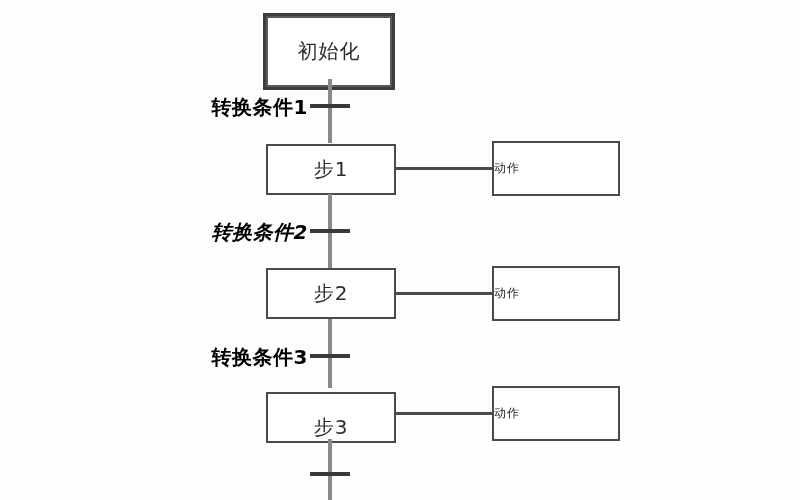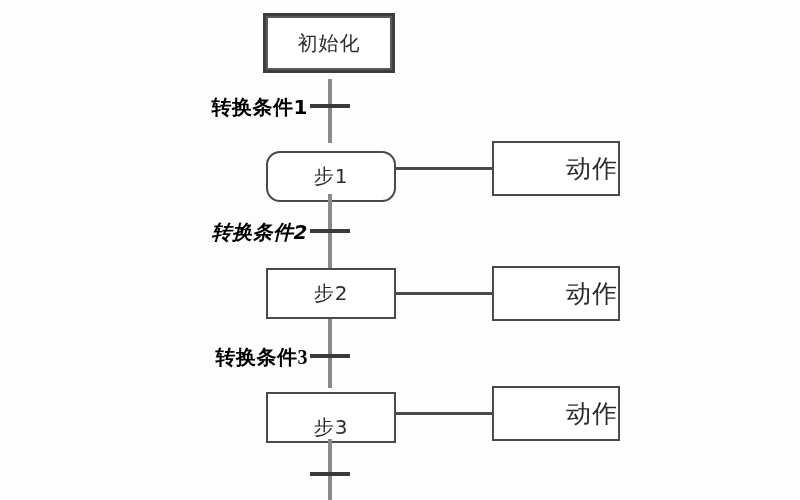--- a/index.html
+++ b/index.html
@@ -68,21 +68,21 @@
     color: #2b2b2b;
     letter-spacing: 1px;
   }
 
   
   .init-outer {
     position: absolute;
     left: 263px;
     top: 13px;
     width: 132px;
-    height: 60px;
+    height: 77px;
     box-sizing: border-box;
     border: 3px solid #3d3d3d;
     background: #ffffff;
   }
   .init-inner {
     width: 100%;
     height: 100%;
     box-sizing: border-box;
     border: 2px solid #5a5a5a;
     background: #ffffff;
@@ -98,22 +98,22 @@
   .action-box {
     position: absolute;
     left: 492px;
     width: 128px;
     height: 55px;
     box-sizing: border-box;
     border: 2px solid #4a4a4a;
     background: #ffffff;
     display: flex;
     align-items: center;
-    justify-content: flex-end;
-    font-size: 25px;
+    justify-content: flex-start;
+    font-size: 12px;
     color: #2b2b2b;
     letter-spacing: 1px;
   }
 
   
   .connector {
     position: absolute;
     left: 396px;
     width: 96px;
     height: 3px;
@@ -129,21 +129,21 @@
     <div class="init-inner">
       <span>初始化</span>
     </div>
   </div>
 
   <div class="trunk" style="top:79px; height:64px;"></div>
 
   <div class="tick" style="top:104px;"></div>
   <div class="trans-label" style="top:107px;">转换条件1</div>
 
-  <div class="step-box" style="top:151px;border-radius:14px;">
+  <div class="step-box" style="top:144px;">
     <span>步1</span>
   </div>
   <div class="connector" style="top:167px;"></div>
   <div class="action-box" style="top:141px;">
     <span>动作</span>
   </div>
 
   <div class="trunk" style="top:194px; height:74px;"></div>
 
   <div class="tick" style="top:229px;"></div>
@@ -153,21 +153,21 @@
     <span>步2</span>
   </div>
   <div class="connector" style="top:292px;"></div>
   <div class="action-box" style="top:266px;">
     <span>动作</span>
   </div>
 
   <div class="trunk" style="top:319px; height:69px;"></div>
 
   <div class="tick" style="top:354px;"></div>
-  <div class="trans-label" style="top:357px;font-family:Liberation Serif, serif;">转换条件3</div>
+  <div class="trans-label" style="top:357px;">转换条件3</div>
 
   <div class="step-box" style="top:392px;align-items:flex-end;">
     <span>步3</span>
   </div>
   <div class="connector" style="top:412px;"></div>
   <div class="action-box" style="top:386px;">
     <span>动作</span>
   </div>
 
   <div class="trunk" style="top:439px; height:61px;"></div>

